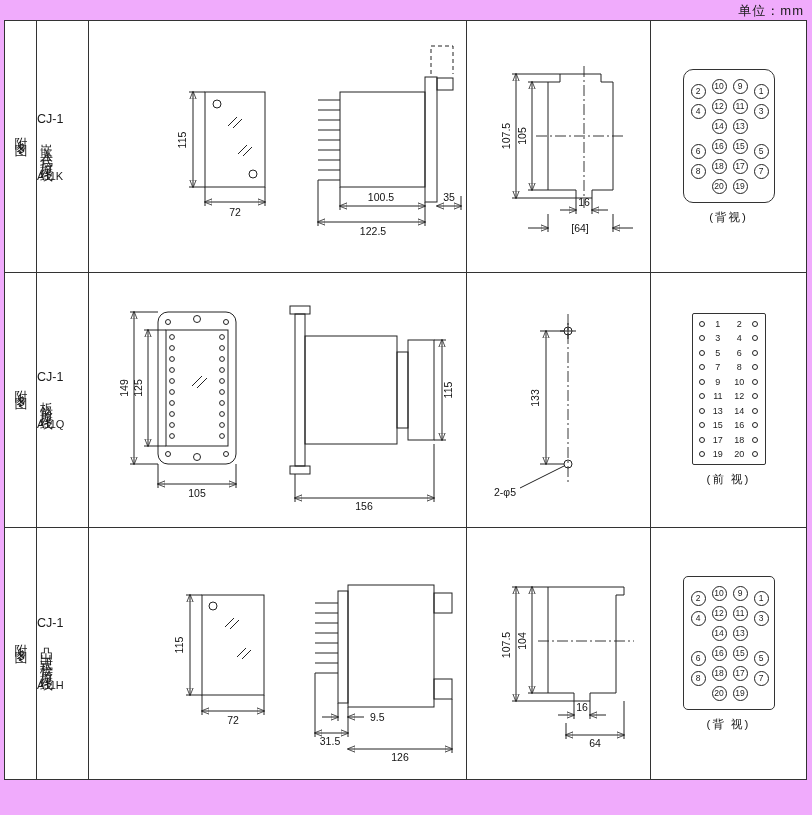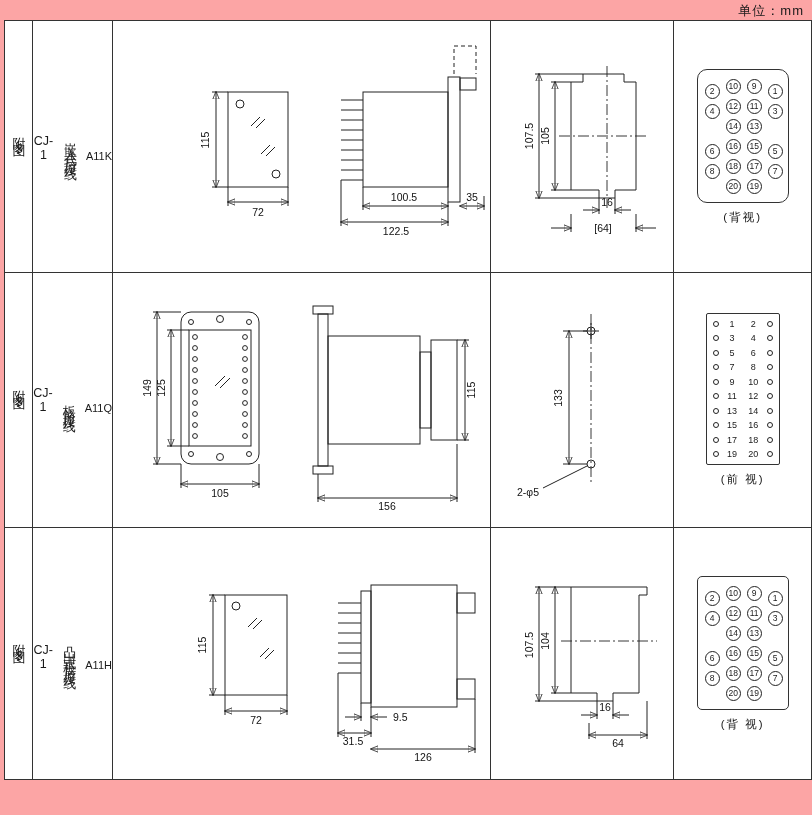--- a/index.html
+++ b/index.html
@@ -1,28 +1,28 @@
 <!DOCTYPE html>
 <html><head>
 <meta charset="utf-8">
 <style>
   * { box-sizing: border-box; }
   html, body { margin: 0; padding: 0; }
   body {
     width: 812px; height: 815px; background: #fff; color: #1a1a1a;
     font-family: "Liberation Sans", "DejaVu Sans", sans-serif;
   }
-  .page { position: relative; width: 812px; height: 815px; overflow: hidden; background: #fca5a5; }
+  .page { position: relative; width: 812px; height: 815px; overflow: hidden; background: #f0abfc; }
   .unit-label { position: absolute; top: 2px; right: 8px; font-size: 13px; letter-spacing: 1px; }
   table.spec { position: absolute; top: 20px; left: 4px; border-collapse: collapse; table-layout: fixed; }
   .spec th, .spec td { border: 1px solid #333; padding: 0; text-align: center; vertical-align: middle; background: #fff; }
   .spec th { height: 27px; font-weight: normal; font-size: 13px; letter-spacing: 3px; }
   .spec th.wide { letter-spacing: 8px; }
   .figno { writing-mode: vertical-lr; text-orientation: upright; font-size: 13px; letter-spacing: 7px; display: inline-block; }
-  .struct { display: flex; flex-direction: row; align-items: flex-end; gap: 7px; }
+  .struct { display: flex; flex-direction: column; align-items: flex-start; gap: 7px; }
   .model { font-size: 12.5px; }
   .sname { writing-mode: vertical-lr; text-orientation: upright; font-size: 13px; letter-spacing: 5px; display: inline-block; }
   .code { font-size: 11px; }
   svg.draw { display: block; margin: 0 auto; }
   .draw line, .draw rect, .draw circle, .draw path { stroke: #222; stroke-width: 1; fill: none; }
   .draw .dash { stroke-dasharray: 4 3; }
   .draw .cl { stroke-dasharray: 11 3 2 3; stroke-width: 0.9; }
   .draw text { stroke: none; fill: #111; font-size: 10.5px; font-family: "Liberation Sans", "DejaVu Sans", sans-serif; }
   .tbox { position: relative; margin: 0 auto; border: 1.5px solid #333; background: #fff; }
   .tbox.round { width: 92px; height: 134px; border-radius: 10px; }

